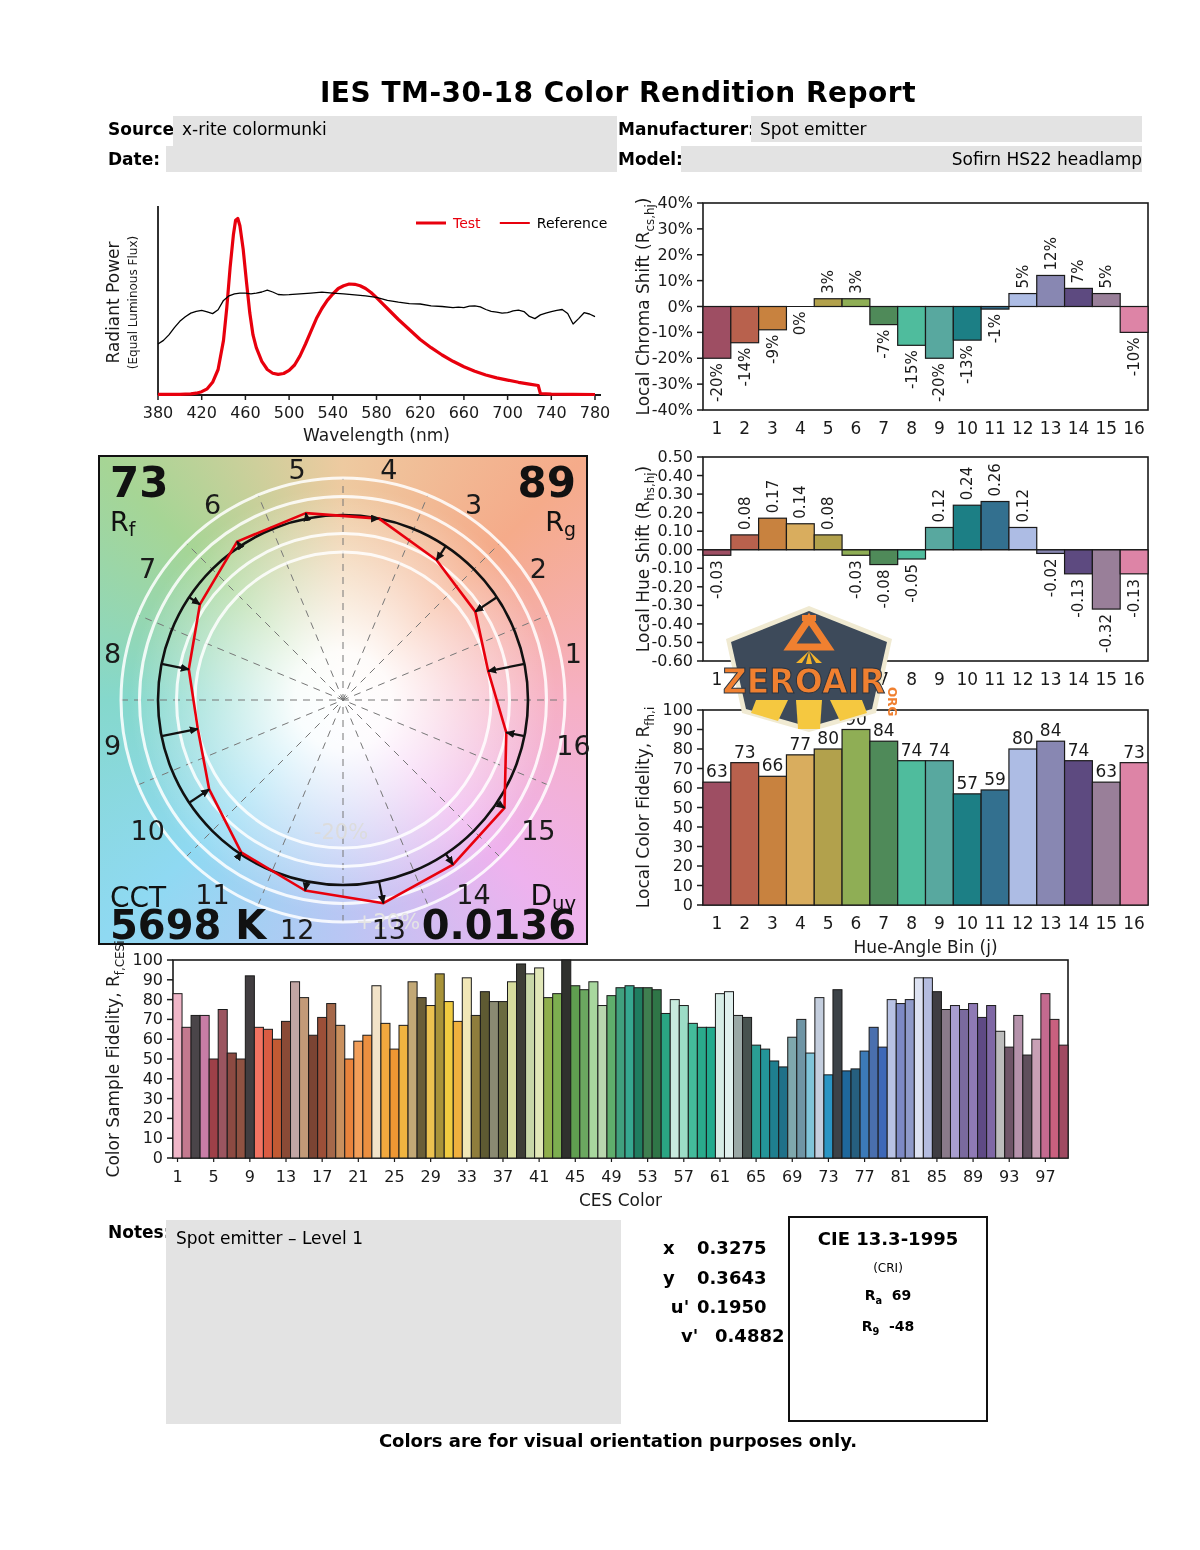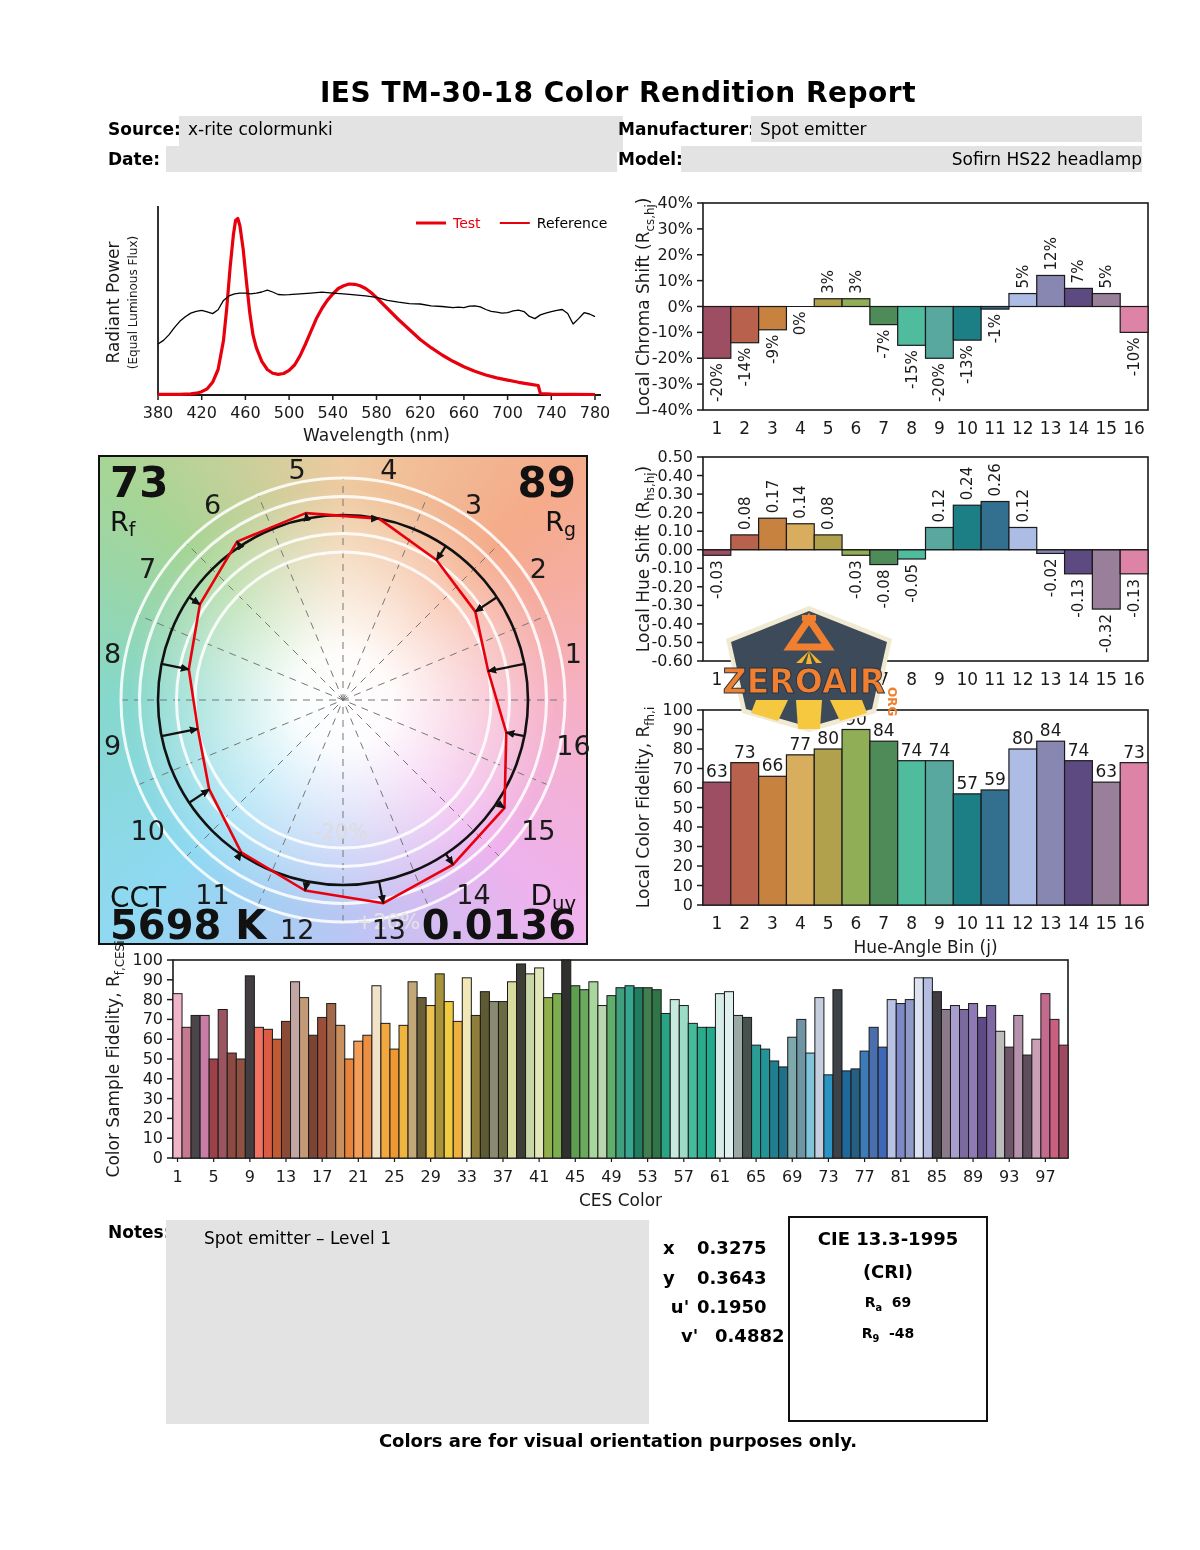--- a/index.html
+++ b/index.html
@@ -9,41 +9,41 @@
   #title{left:0;top:76px;width:1200px;text-align:center;font-size:28px;font-weight:bold;letter-spacing:.5px;}
   .fldlabel{font-size:17px;font-weight:bold;}
   .fld{background:#e3e3e3;font-size:17px;line-height:26px;padding-left:9px;white-space:nowrap;overflow:hidden;}
   svg{position:absolute;overflow:visible;}
   #polar-bg{left:80px;top:455px;width:490px;height:490px;border:2px solid #111;box-sizing:border-box;
     background:
       radial-gradient(circle at 50% 50%, rgba(255,255,255,1) 0%, rgba(255,255,255,.95) 14%, rgba(255,255,255,.55) 34%, rgba(255,255,255,0) 62%),
       conic-gradient(from 0deg at 50% 50%,
         #eecaa0 0deg,#f5ab8a 45deg,#f6b0c4 90deg,#eeb2ee 135deg,
         #b9c6f4 180deg,#8fd9f2 225deg,#85d8cc 270deg,#a6d595 315deg,#eecaa0 360deg);}
-  #notes-box{left:148px;top:1220px;width:455px;height:204px;background:#e3e3e3;padding-left:28px;}
+  #notes-box{left:148px;top:1220px;width:455px;height:204px;background:#e3e3e3;}
   #notes-text{padding:8px 0 0 10px;font-size:17px;}
   #cie-box{left:770px;top:1216px;width:200px;height:206px;border:2px solid #111;box-sizing:border-box;text-align:center;}
   #cie-box .t1{margin-top:10px;font-size:18px;font-weight:bold;}
-  #cie-box .t2{margin-top:12px;font-size:18px;font-weight:bold;}
+  #cie-box .t2{margin-top:12px;font-size:12px;font-weight:normal;}
   #cie-box .t3{margin-top:12px;font-size:14px;font-weight:bold;}
   sub{font-size:70%;}
   .mrow{position:absolute;font-size:18px;font-weight:bold;}
   .mrow .ml{display:inline-block;width:34px;}
   #footer{left:0;top:1430px;width:1200px;text-align:center;font-size:18px;font-weight:bold;}
   #logo{left:698px;top:603px;width:186px;height:132px;}
 </style>
 </head>
 <body>
 
 <div id="page">
 
   <div class="abs" id="title">IES TM-30-18 Color Rendition Report</div>
 
   <div class="abs fldlabel" style="left:90px;top:119px;">Source:</div>
-  <div class="abs fld" style="left:161px;top:116px;width:435px;height:36px;">x-rite colormunki</div>
+  <div class="abs fld" style="left:155px;top:116px;width:435px;height:36px;">x-rite colormunki</div>
   <div class="abs fldlabel" style="left:600px;top:119px;">Manufacturer:</div>
   <div class="abs fld" style="left:733px;top:116px;width:382px;height:26px;">Spot emitter</div>
   <div class="abs fldlabel" style="left:90px;top:149px;">Date:</div>
   <div class="abs fld" style="left:148px;top:146px;width:442px;height:26px;"></div>
   <div class="abs fldlabel" style="left:600px;top:149px;">Model:</div>
   <div class="abs fld" style="left:663px;top:146px;width:452px;height:26px;text-align:right;">Sofirn HS22 headlamp</div>
 
   <svg id="spd-svg" style="left:85px;top:195px;" width="505" height="250">
       <line x1="55" y1="11" x2="55" y2="200" stroke="#1a1a1a" stroke-width="1.8"></line>
       <line x1="55" y1="200" x2="498" y2="200" stroke="#1a1a1a" stroke-width="1.8"></line>

